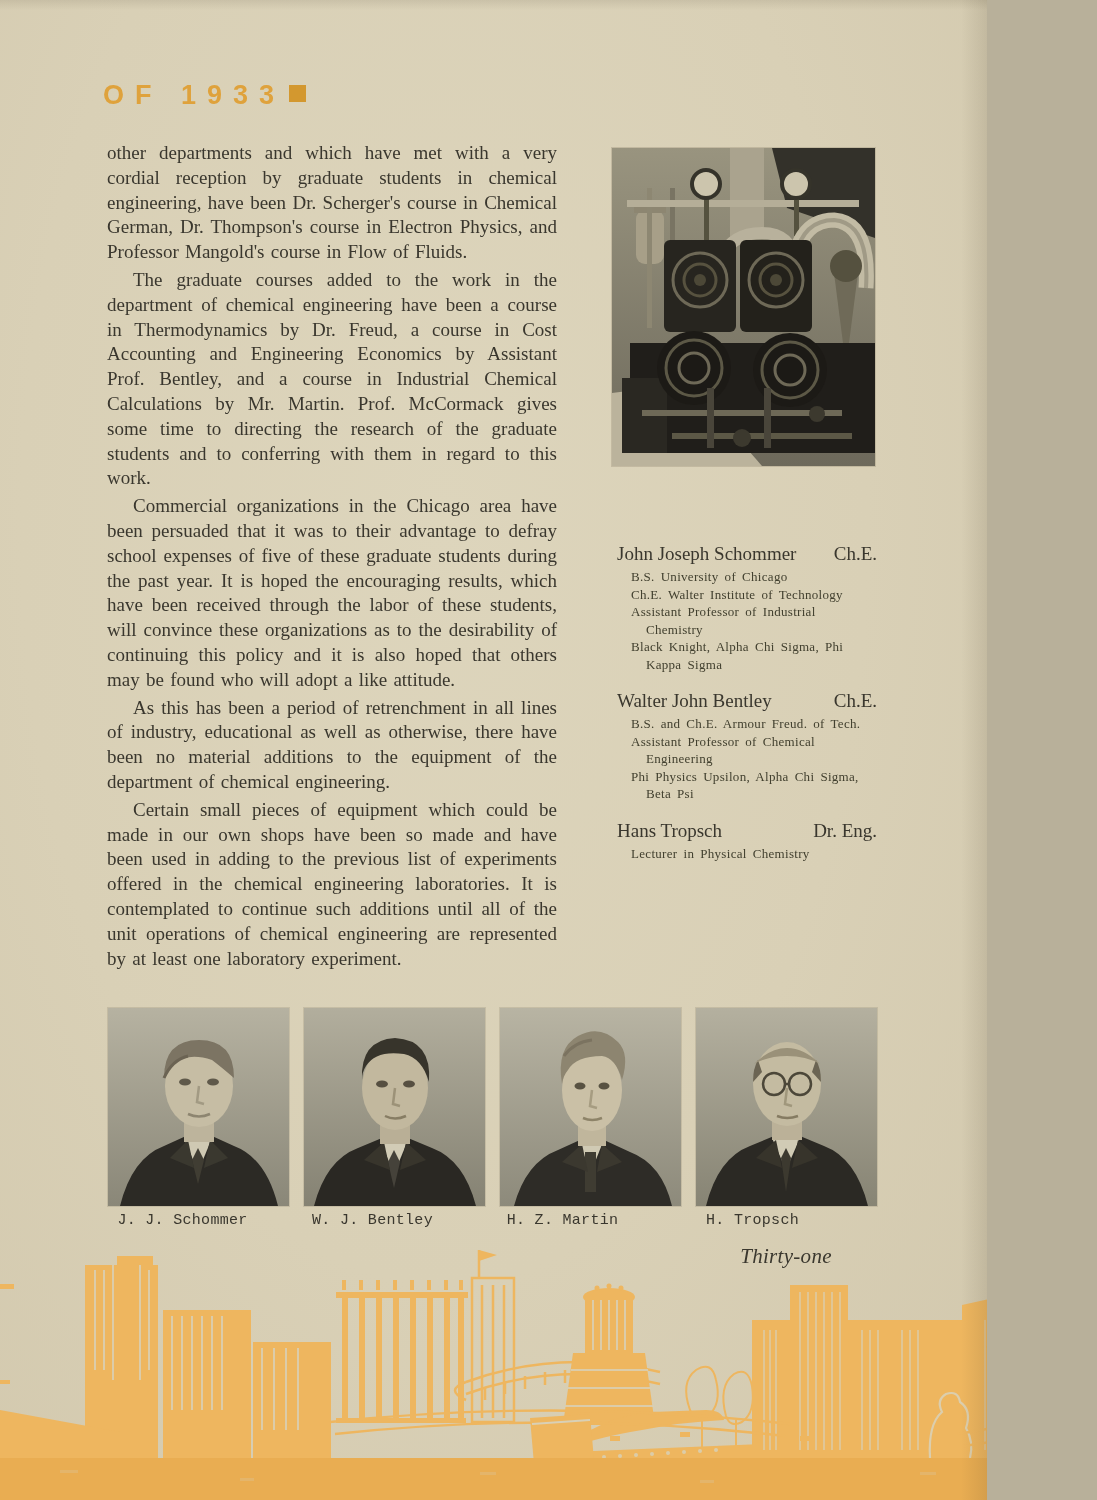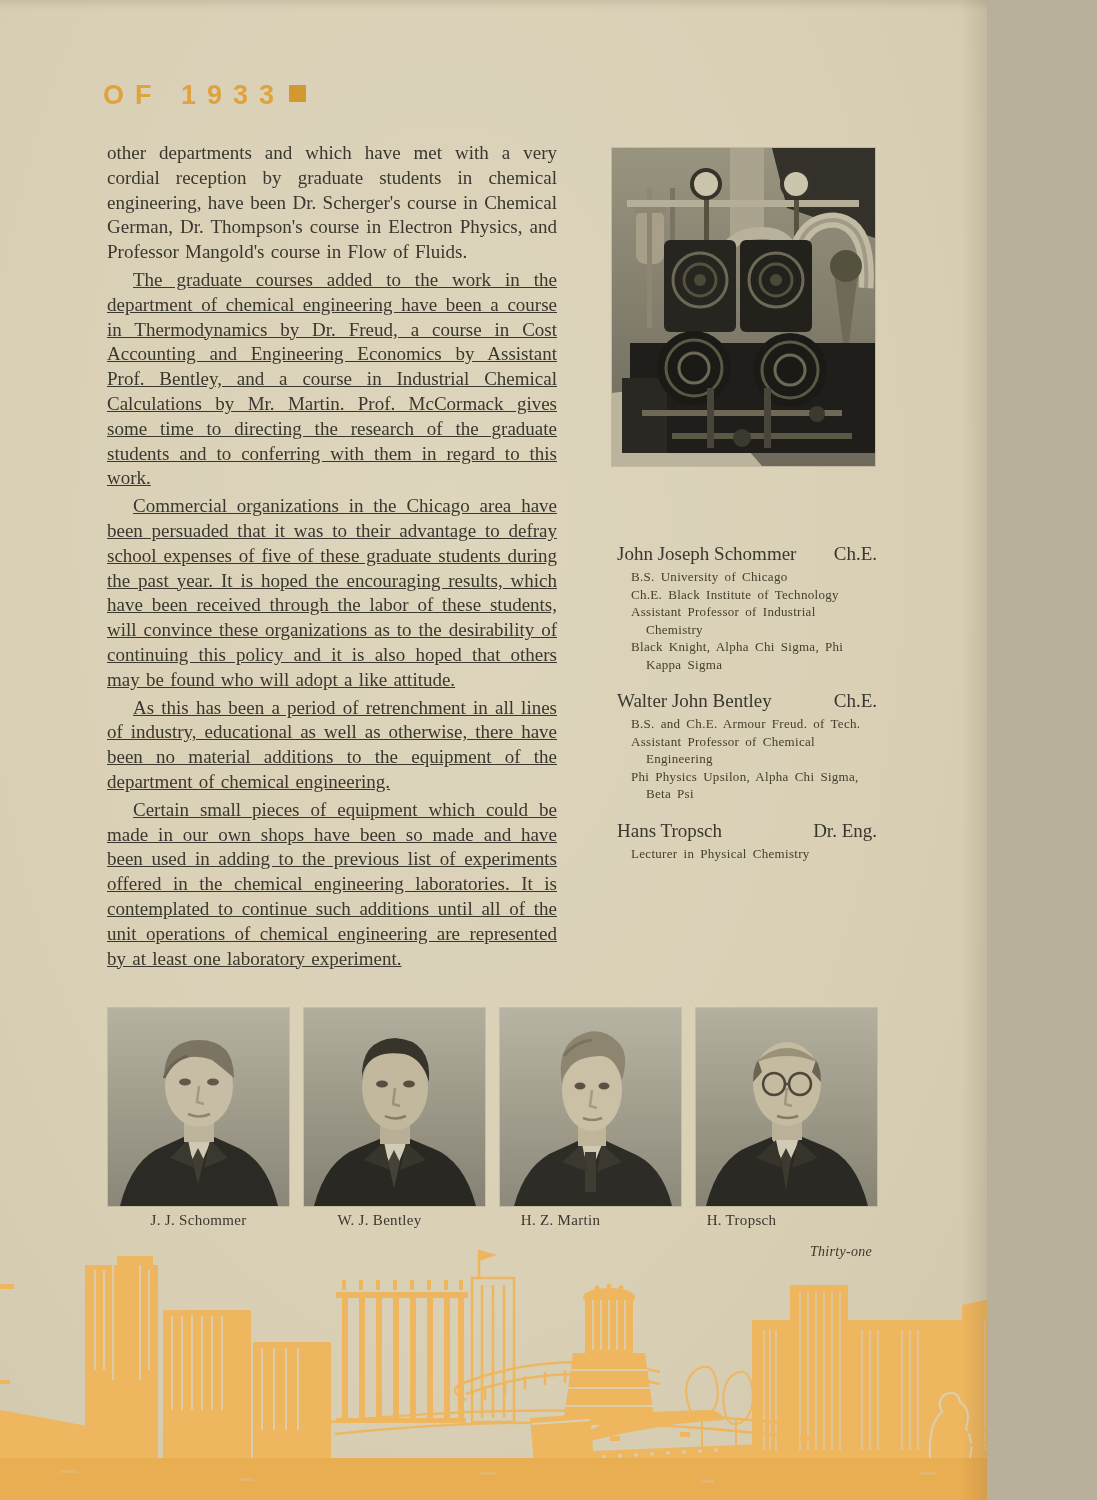--- a/index.html
+++ b/index.html
@@ -17,42 +17,42 @@
   
   .masthead { position:absolute; left:103px; top:80px; display:flex; align-items:center; }
   .brand { font-family:"Liberation Sans", sans-serif; font-weight:700; font-size:27px;
     letter-spacing:11px; color:#dfa23c; white-space:pre; }
   .brand-sq { width:17px; height:17px; background:#d3982f; margin-left:4px; margin-top:-4px; }
 
   
   .article { position:absolute; left:107px; top:141px; width:462px;
     font-size:19px; line-height:24.8px; text-align:justify; word-spacing:1.5px; }
   .article p { margin:0 12px 3px 0; }
-  .article p.ind { text-indent:26px;text-decoration:underline; }
+  .article p.ind { text-indent:26px; }
 
   
   .lab-photo { position:absolute; left:612px; top:148px; width:263px; height:318px;
     box-shadow:0 0 0 1px rgba(60,50,30,0.15); }
 
   
   .faculty { position:absolute; left:617px; top:543px; width:260px; }
   .fac { margin-bottom:17px; }
   .fac-head { display:flex; justify-content:space-between; align-items:flex-start;
     font-size:19px; margin-bottom:3px; }
   .fac-detail { font-size:13px; line-height:17.5px; padding-left:29px; text-indent:-15px;
     letter-spacing:0.3px; word-spacing:2.5px; color:#42402f; }
 
   
   .portraits { position:absolute; left:108px; top:1008px; display:flex; gap:15px; }
   .portrait { width:181px; height:198px; box-shadow:0 0 0 1px rgba(60,50,30,0.12); }
-  .captions { position:absolute; left:108px; top:1212px; display:flex; gap:0; }
+  .captions { position:absolute; left:92px; top:1212px; display:flex; gap:9px;font-family:Liberation Mono, monospace; }
   .caption { width:181px; text-align:center; font-size:15px; letter-spacing:0.3px; }
 
-  .folio { position:absolute; left:700px; top:1244px; width:172px; text-align:right;
-    font-style:italic; font-size:14px; letter-spacing:0.3px; }
+  .folio { position:absolute; left:700px; top:1244px; width:172px; text-align:center;
+    font-style:italic; font-size:21px; letter-spacing:0.3px; }
 
   .deco { position:absolute; left:0; top:1080px; width:1097px; height:420px; pointer-events:none; }
 </style>
 </head>
 <body>
 
 <div class="page">
   <div class="top-shade"></div>
 
   <div class="masthead">
@@ -126,21 +126,21 @@
     </svg>
   </div>
 
   <div class="faculty">
     <div class="fac">
       <div class="fac-head">
         <span>John Joseph Schommer</span>
         <span>Ch.E.</span>
       </div>
       <div class="fac-detail">B.S. University of Chicago</div>
-      <div class="fac-detail">Ch.E. Black Institute of Technology</div>
+      <div class="fac-detail">Ch.E. Walter Institute of Technology</div>
       <div class="fac-detail">Assistant Professor of Industrial Chemistry</div>
       <div class="fac-detail">Black Knight, Alpha Chi Sigma, Phi Kappa Sigma</div>
     </div>
     <div class="fac">
       <div class="fac-head">
         <span>Walter John Bentley</span>
         <span>Ch.E.</span>
       </div>
       <div class="fac-detail">B.S. and Ch.E. Armour Freud. of Tech.</div>
       <div class="fac-detail">Assistant Professor of Chemical Engineering</div>

